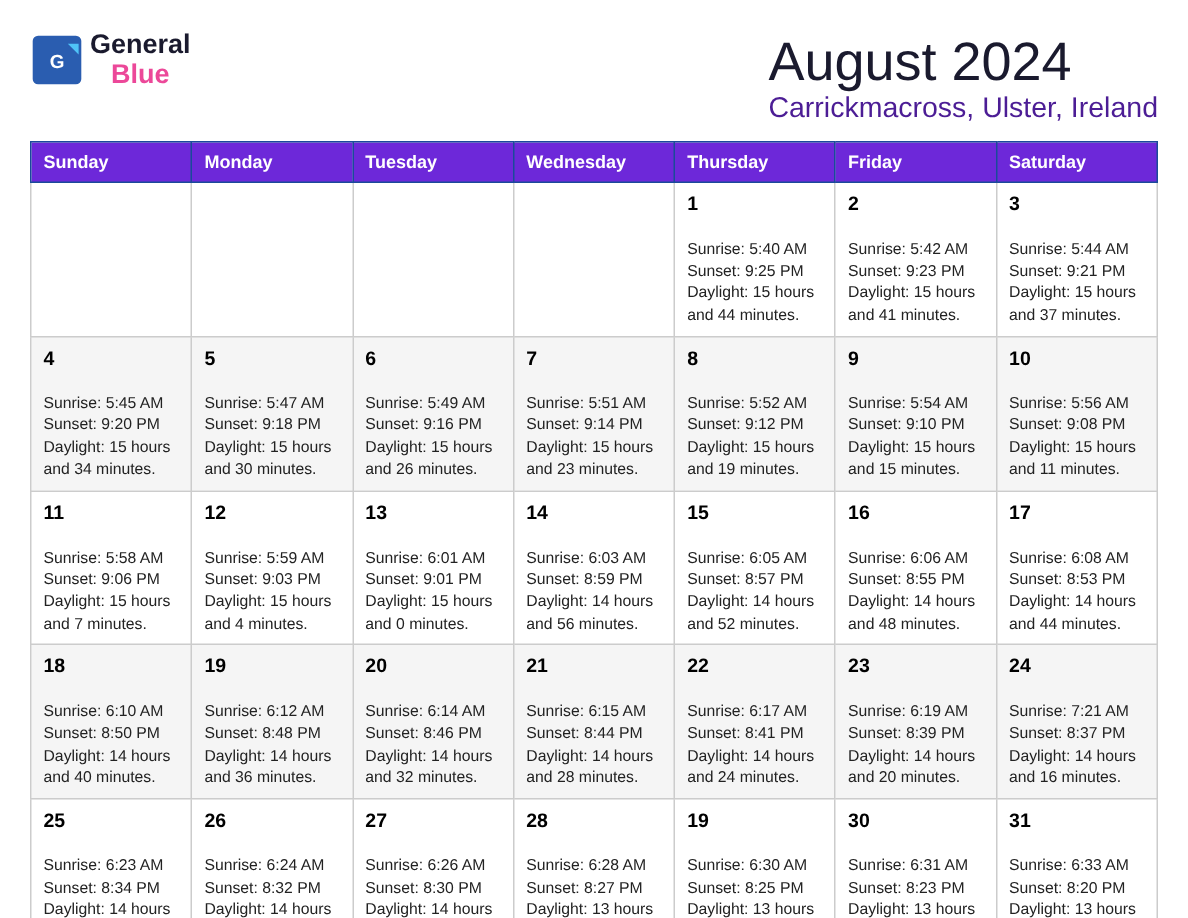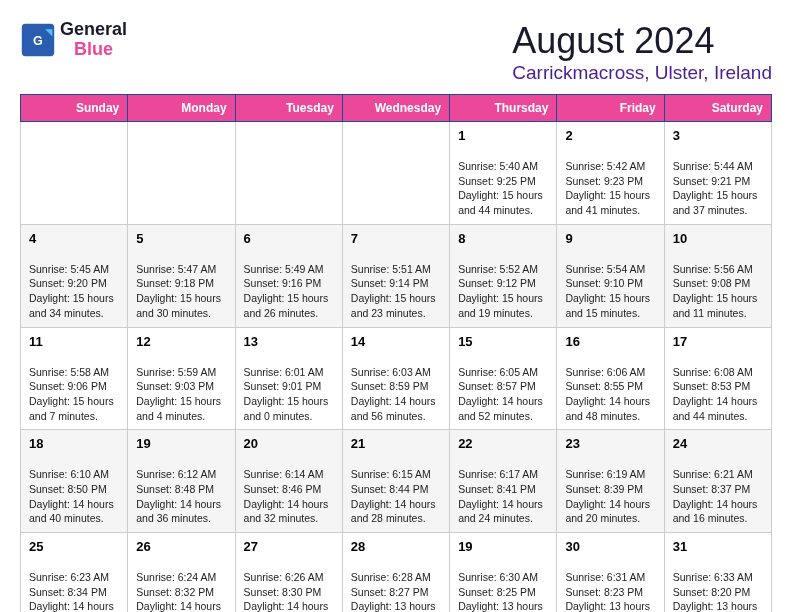--- a/index.html
+++ b/index.html
@@ -45,23 +45,23 @@
     .subtitle {
       font-size: 19px;
       color: #4c1d95;
     }
     table {
       width: 100%;
       border-collapse: collapse;
       font-size: 11px;
     }
     thead tr th {
-      background-color: #ec4899;
+      background-color: #6d28d9;
       color: #fff;
-      text-align: right;
+      text-align: left;
       padding: 6px 8px;
       font-size: 12px;
       font-weight: bold;
       border: 1px solid #1a4a9a;
     }
     tbody tr td {
       border: 1px solid #ccc;
       padding: 6px 8px;
       vertical-align: top;
       width: 14.28%;
@@ -290,21 +290,21 @@
         </td>
         <td>
           <span class="day-num">23</span>
           <div class="day-info">Sunrise: 6:19 AM
 Sunset: 8:39 PM
 Daylight: 14 hours
 and 20 minutes.</div>
         </td>
         <td>
           <span class="day-num">24</span>
-          <div class="day-info">Sunrise: 6:21 AM
+          <div class="day-info">Sunrise: 7:21 AM
 Sunset: 8:37 PM
 Daylight: 14 hours
 and 16 minutes.</div>
         </td>
       </tr>
       <tr>
         <td>
           <span class="day-num">25</span>
           <div class="day-info">Sunrise: 6:23 AM
 Sunset: 8:34 PM

